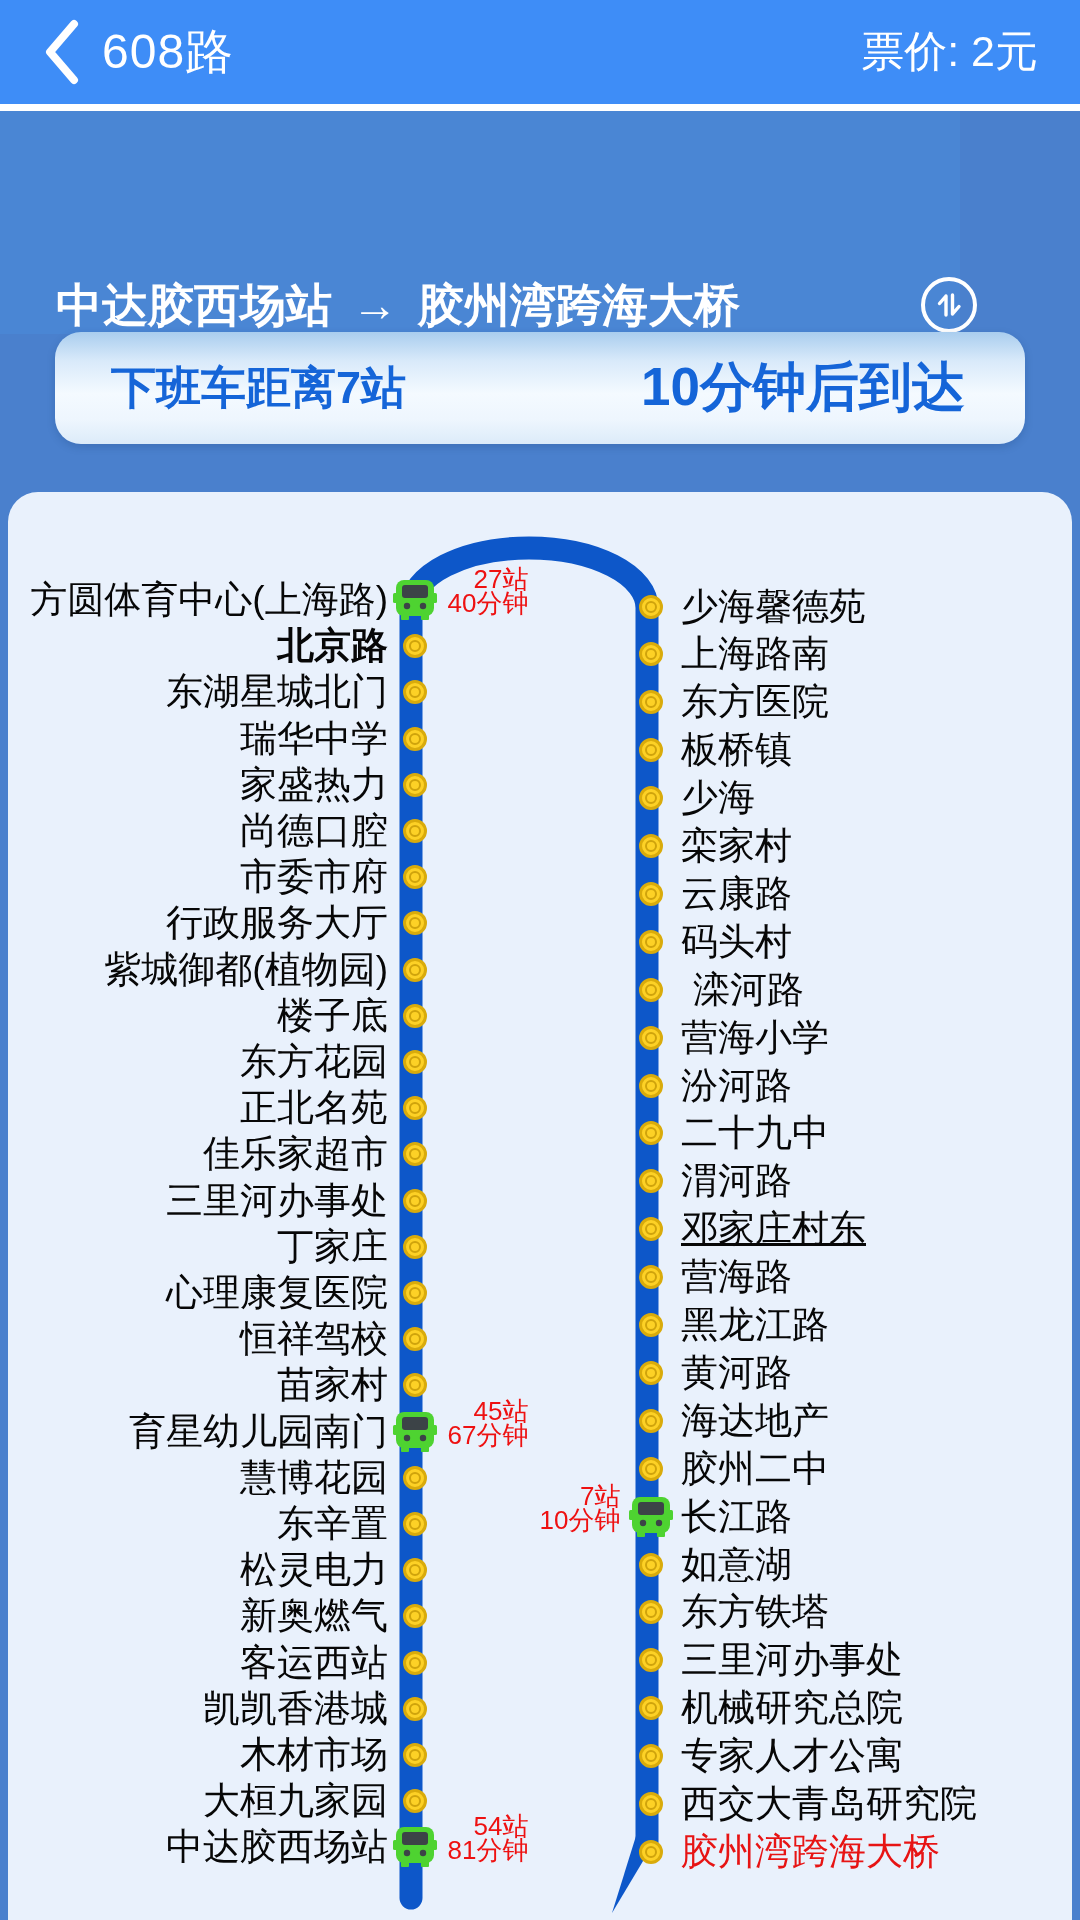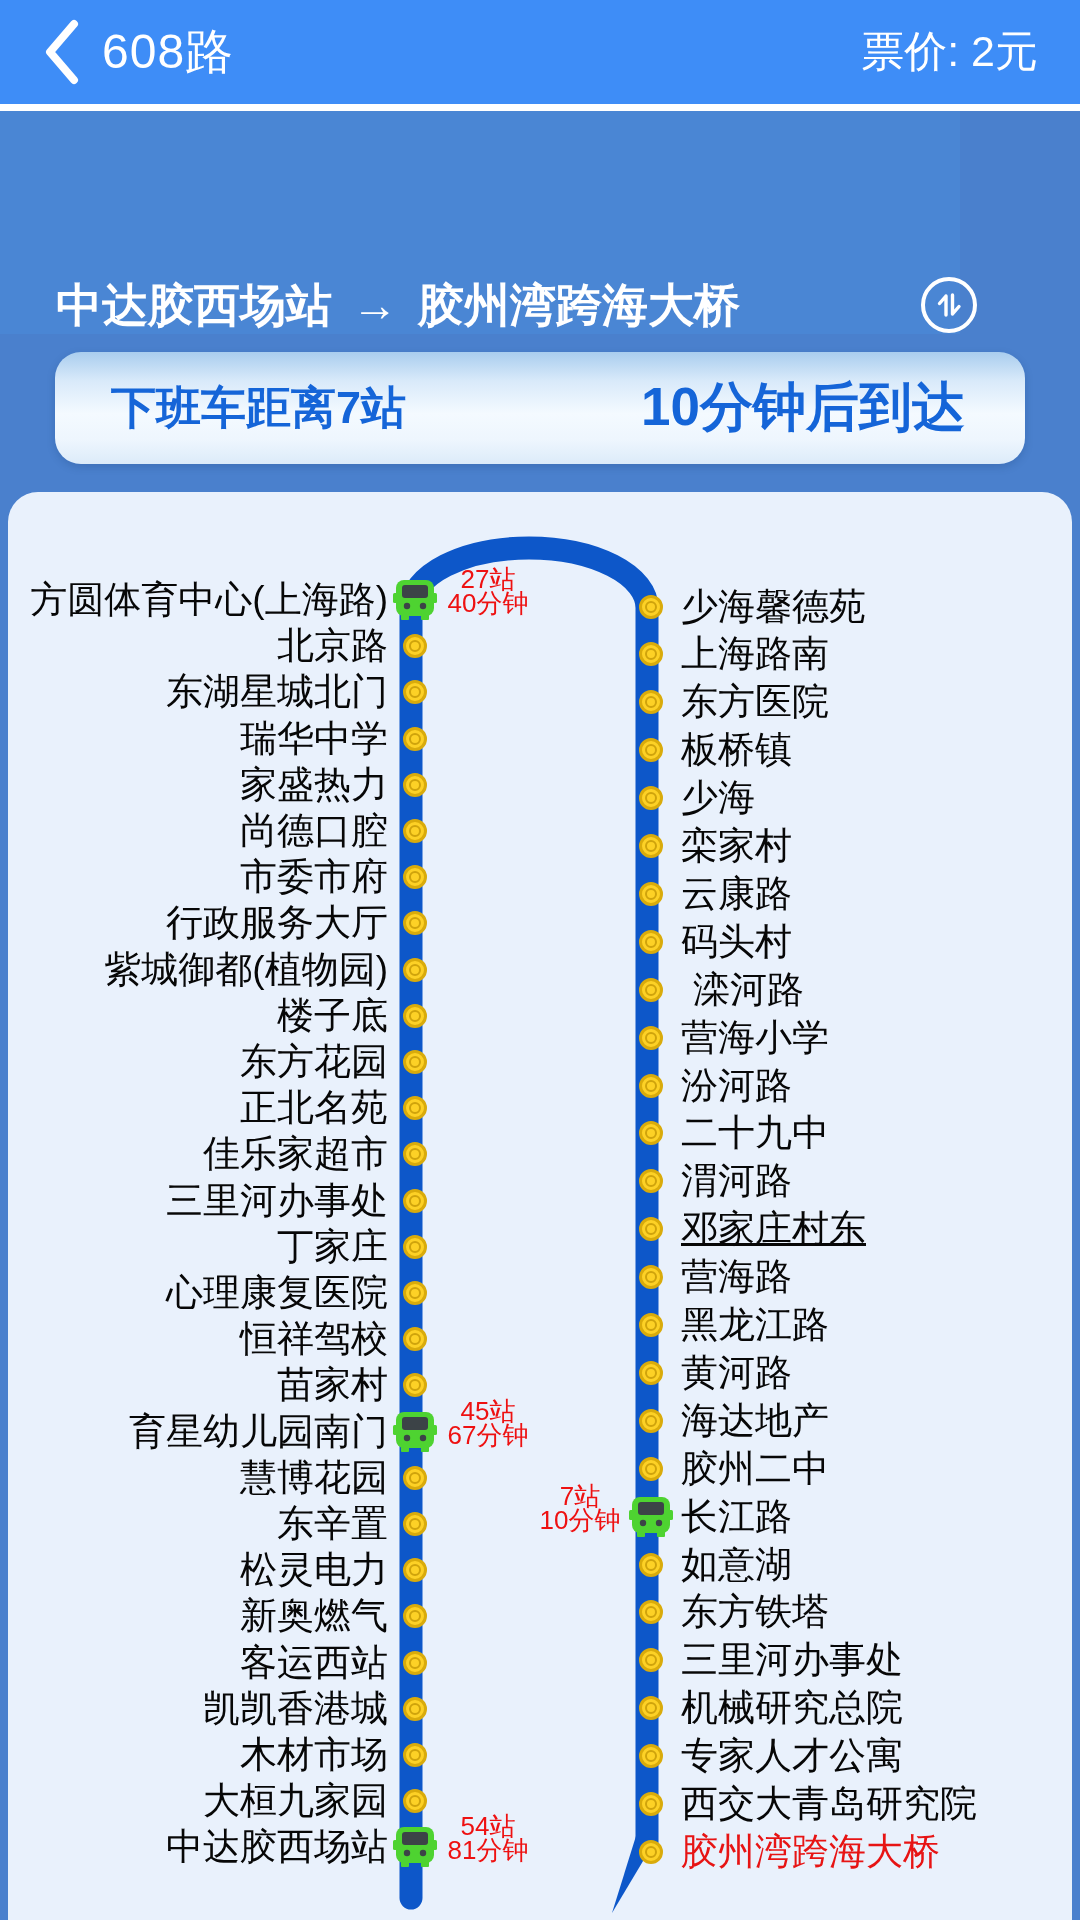--- a/index.html
+++ b/index.html
@@ -26,40 +26,40 @@
   .title-row{position:absolute;left:56px;top:164px;color:#fff;font-size:46px;font-weight:700;white-space:nowrap;}
   .title-row .arrow{margin:0 20px;font-weight:700;}
   .times-row{position:absolute;left:58px;top:256px;color:#fff;font-size:40px;white-space:nowrap;}
   .times-row .t-label{margin-right:18px;}
   .times-row .t-gap{margin-left:48px;}
   .swap-circle{position:absolute;left:921px;top:166px;width:56px;height:56px;border:4px solid #fff;
     border-radius:50%;box-sizing:border-box;display:flex;align-items:center;justify-content:center;cursor:pointer;}
   .swap-text{position:absolute;left:947px;top:248px;transform:translateX(-50%);color:#fff;
     font-size:42px;font-weight:700;white-space:nowrap;cursor:pointer;}
   
-  .banner{position:absolute;left:55px;top:352px;width:970px;height:112px;border-radius:26px;
+  .banner{position:absolute;left:55px;top:332px;width:970px;height:112px;border-radius:26px;
     background:linear-gradient(180deg,#a9cdee 0%,#d9eafa 26%,#f4faff 55%,#eef6fe 78%,#dcebf9 100%);
     display:flex;align-items:center;justify-content:space-between;
     padding:0 60px 0 56px;box-sizing:border-box;box-shadow:0 3px 8px rgba(10,40,90,.18);}
   .banner .b-left{color:var(--c-banner-blue);font-size:45px;font-weight:700;}
   .banner .b-right{color:var(--c-banner-blue);font-size:53px;font-weight:700;}
   
   .card{position:absolute;left:8px;top:492px;width:1064px;height:1428px;background:var(--c-card);
     border-radius:30px 30px 0 0;}
   .route-svg{position:absolute;left:0;top:0;z-index:1;}
   #stations{position:absolute;left:4px;top:0;width:1080px;height:1689px;z-index:2;}
   .station-label{position:absolute;font-size:37px;color:#070707;white-space:nowrap;line-height:46px;height:46px;cursor:pointer;}
   .station-label.left{right:696px;text-align:right;}
   .station-label.right{left:677px;text-align:left;}
   .station-label.terminal{color:#e71414;}
   .stop-dot{position:absolute;width:24px;height:24px;border-radius:50%;box-sizing:border-box;
     background:var(--c-dot);border:3px solid var(--c-dot-ring);}
   .stop-dot::after{content:"";position:absolute;inset:3px;border-radius:50%;border:2px solid #cfa30c;}
   .bus-marker{position:absolute;width:46px;height:42px;}
-  .eta{position:absolute;transform:translate(-50%,-50%);text-align:center;color:var(--c-red);
+  .eta{position:absolute;transform:translate(-50%,-50%);text-align:right;color:var(--c-red);
     font-size:26px;line-height:24px;white-space:nowrap;}
 </style>
 </head>
 <body>
 
 <div class="screen">
 
   <header class="topbar">
     <div class="back-btn">
       <svg width="40" height="66" viewBox="0 0 40 66">
@@ -109,21 +109,21 @@
           <rect x="29" y="33" width="8" height="8" rx="1" fill="#4ed331"></rect>
           <rect x="4" y="1" width="38" height="36" rx="8" fill="#4ed331"></rect>
           <rect x="10" y="6" width="26" height="13" rx="3" fill="#3c4347"></rect>
           <circle cx="15" cy="27" r="3.2" fill="#3c4347"></circle>
           <circle cx="31" cy="27" r="3.2" fill="#3c4347"></circle>
         </svg></div>
       <div class="eta" style="left: 484px; top: 591px;">
         <div>27站</div>
         <div>40分钟</div>
       </div>
-      <div class="station-label left" style="top: 623.2px;">北京路</div>
+      <div class="station-label left" style="top: 623.2px; font-weight: bold;">北京路</div>
       <div class="stop-dot" style="left: 399px; top: 634.2px;"></div>
       <div class="station-label left" style="top: 669.4px;">东湖星城北门</div>
       <div class="stop-dot" style="left: 399px; top: 680.4px;"></div>
       <div class="station-label left" style="top: 715.6px;">瑞华中学</div>
       <div class="stop-dot" style="left: 399px; top: 726.6px;"></div>
       <div class="station-label left" style="top: 761.8px;">家盛热力</div>
       <div class="stop-dot" style="left: 399px; top: 772.8px;"></div>
       <div class="station-label left" style="top: 808px;">尚德口腔</div>
       <div class="stop-dot" style="left: 399px; top: 819px;"></div>
       <div class="station-label left" style="top: 854.2px;">市委市府</div>

